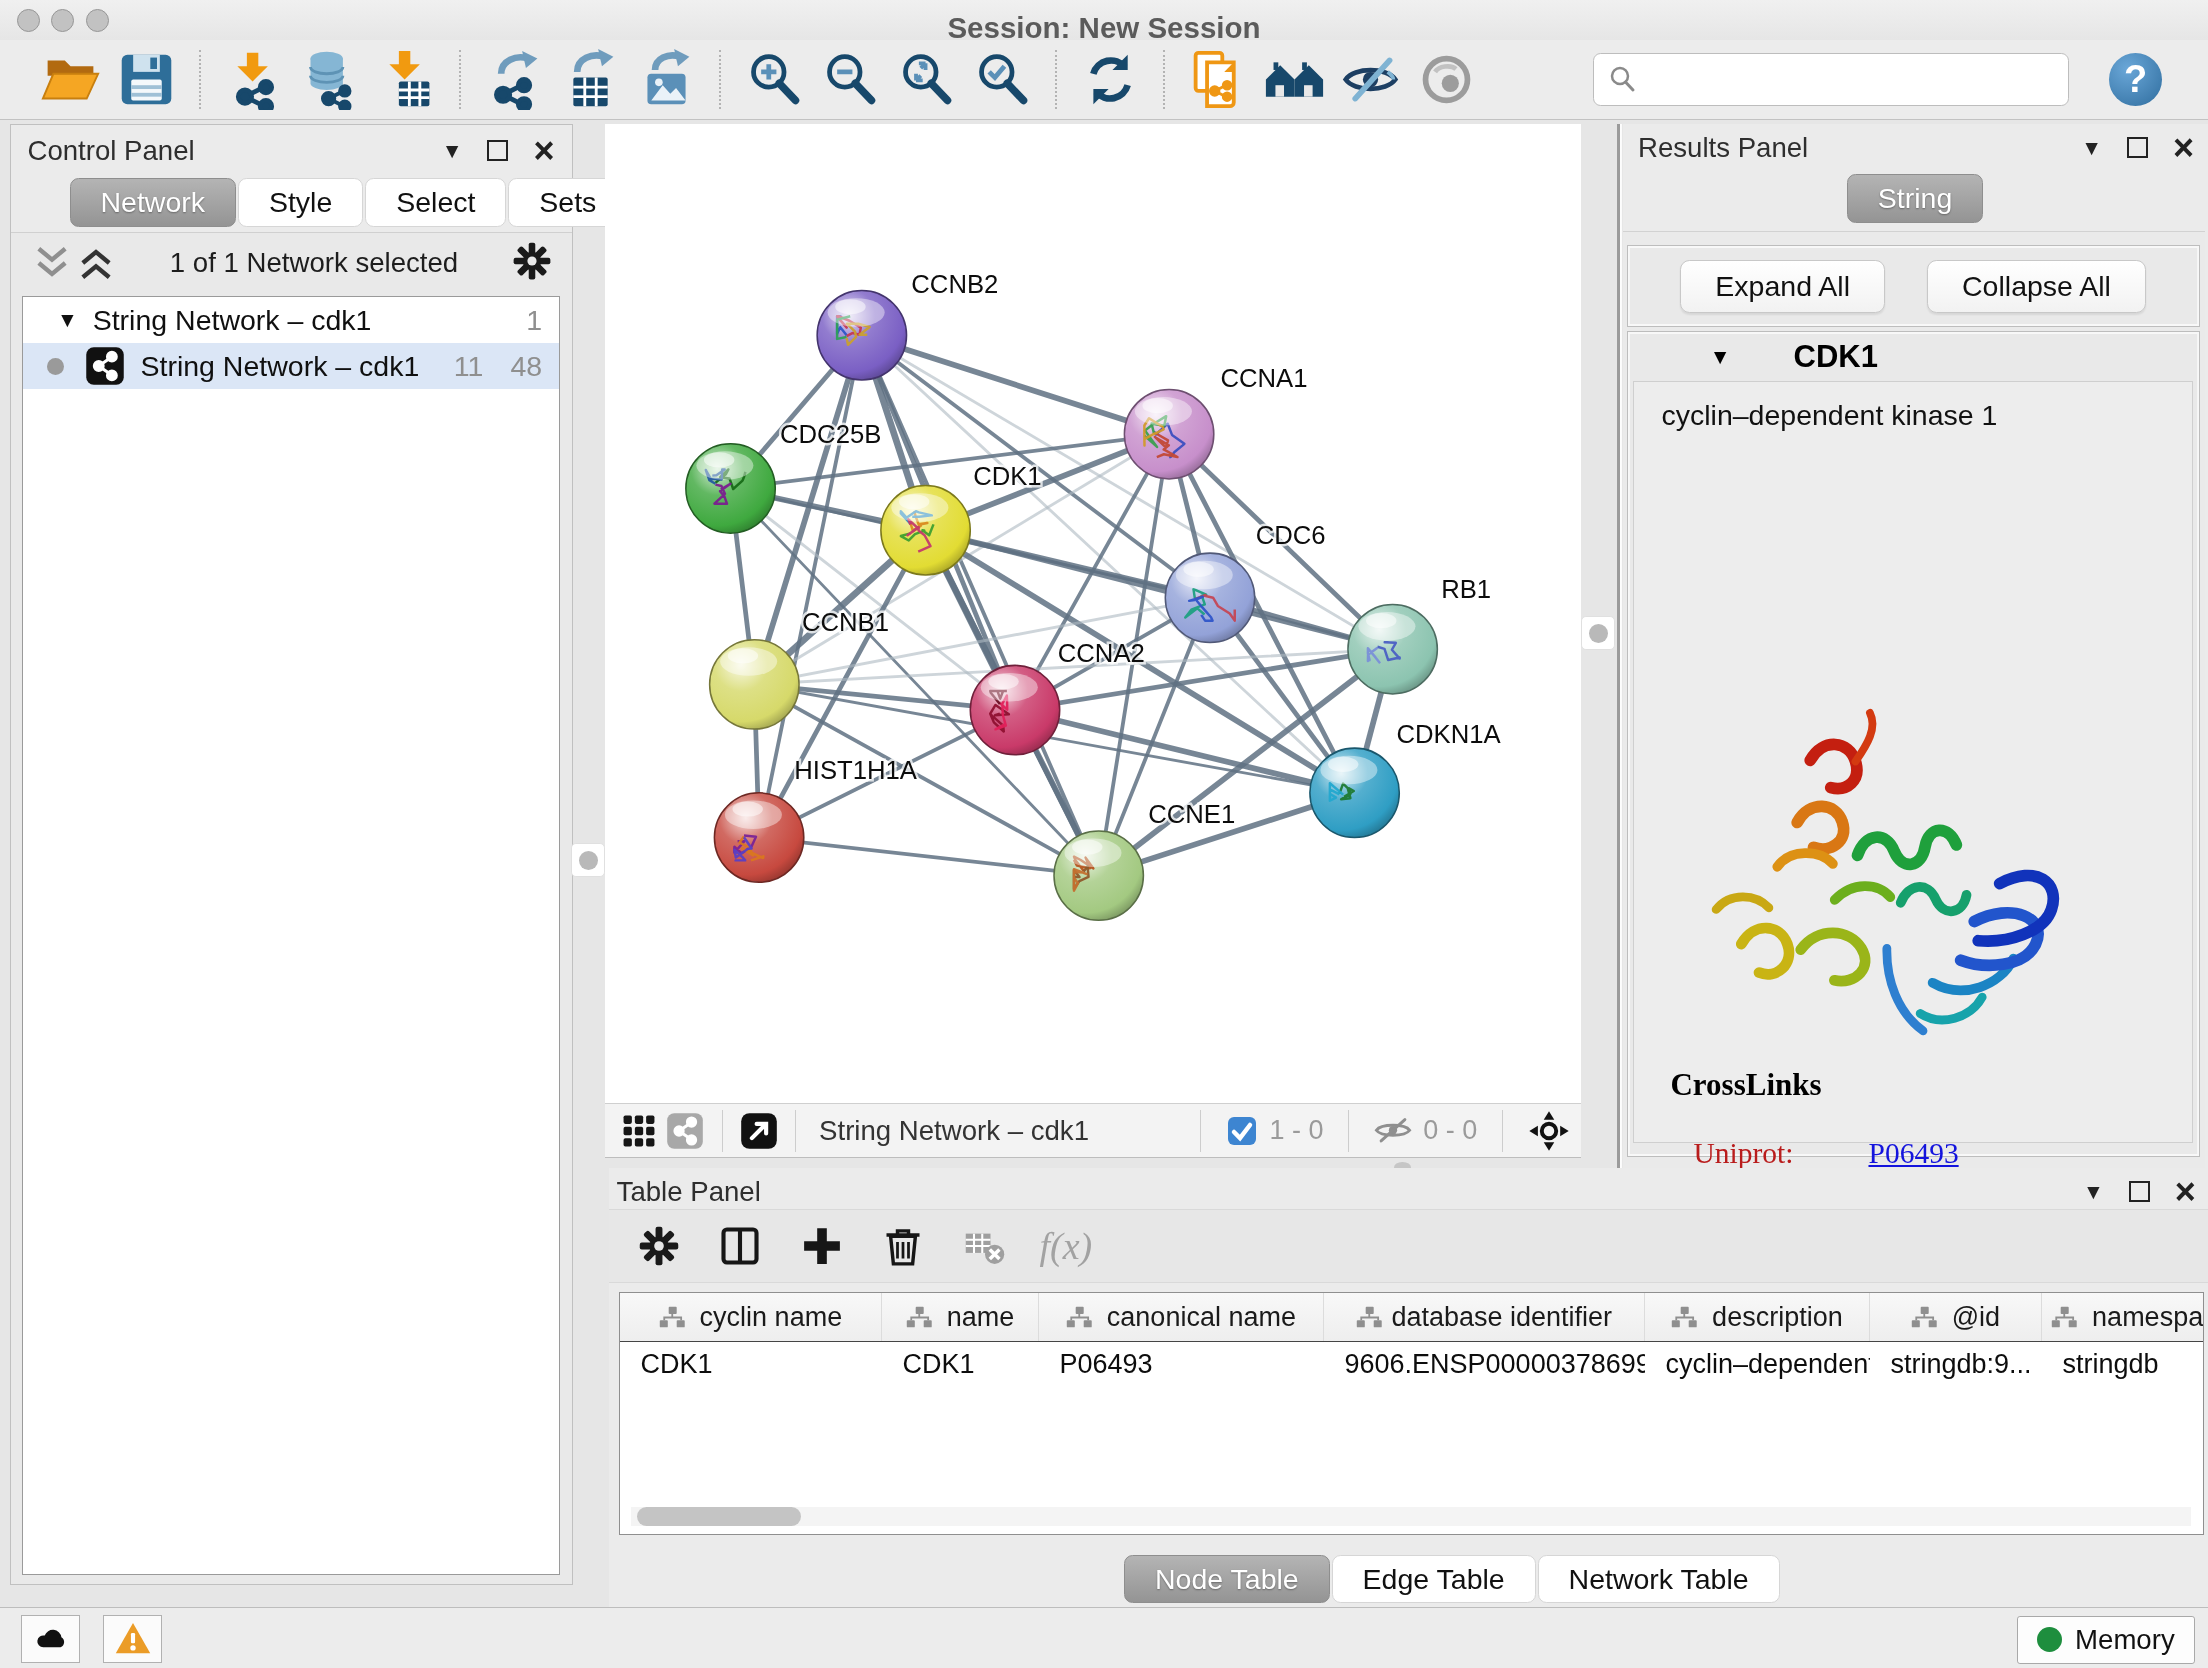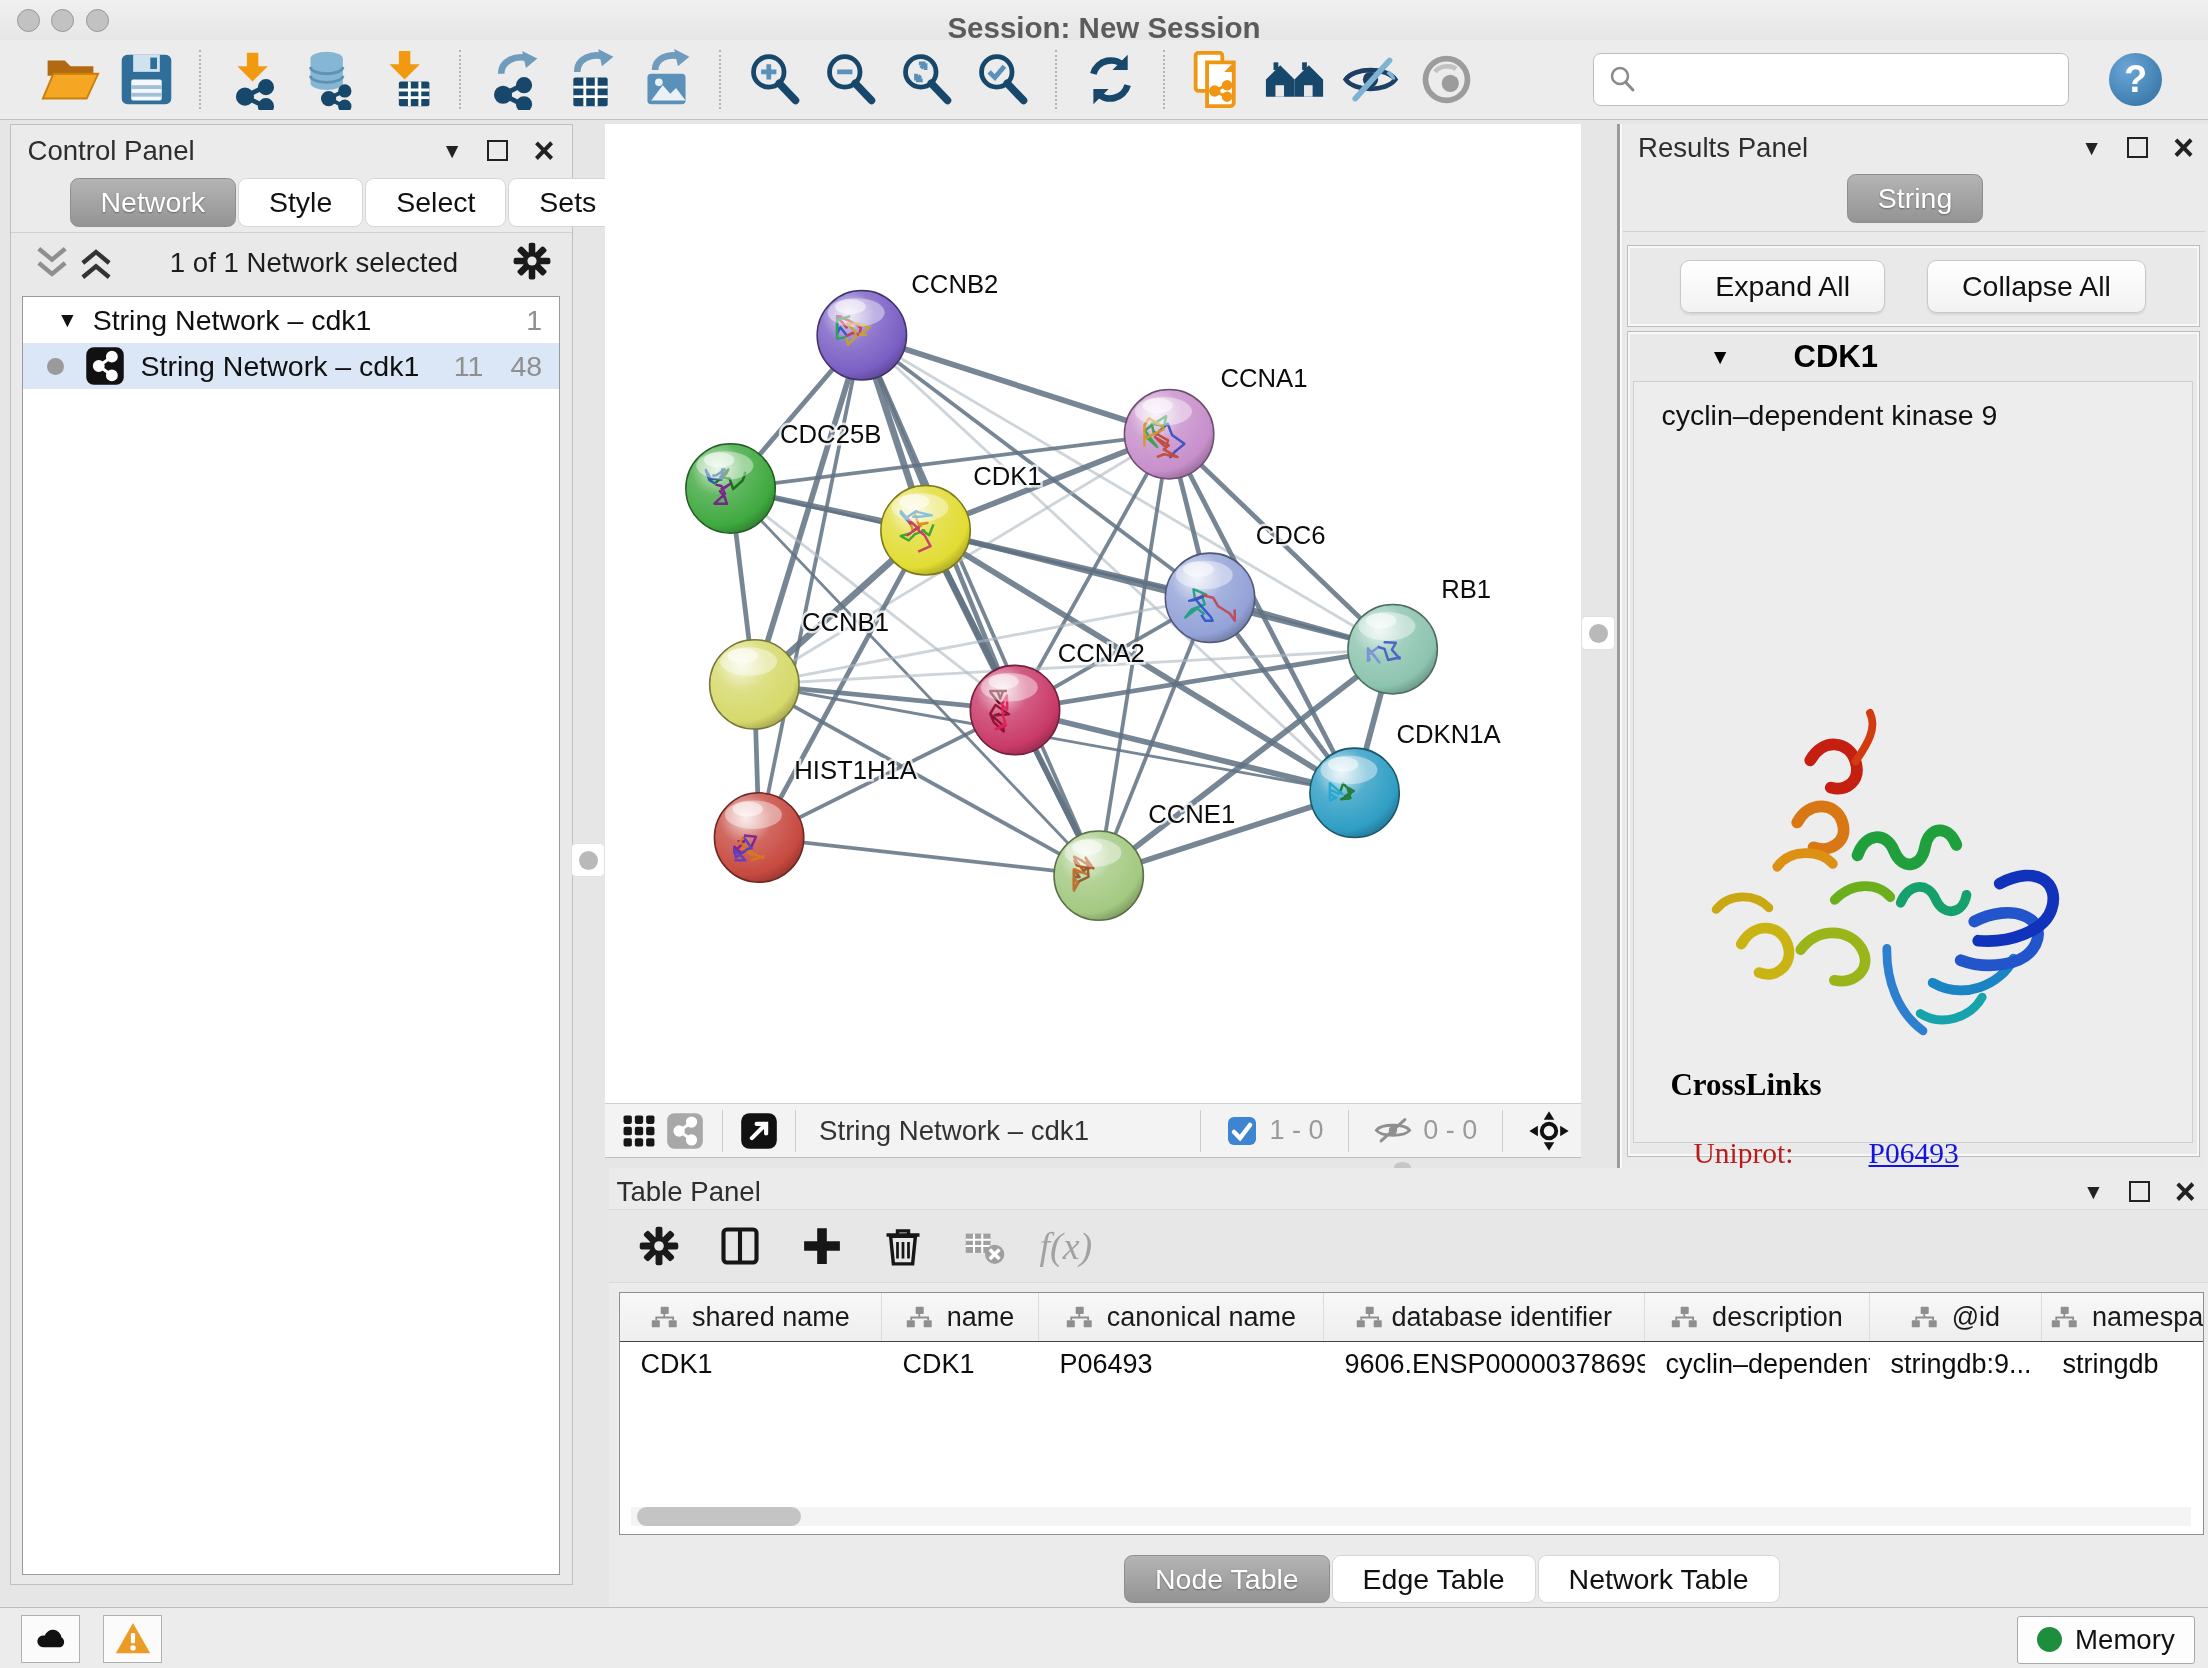--- a/index.html
+++ b/index.html
@@ -692,21 +692,21 @@
       <div class="rp-box rp-buttons">
         <span class="rp-btn">Expand All</span>
         <span class="rp-btn">Collapse All</span>
       </div>
       <div class="rp-box rp-entry">
         <div class="rp-entry-header">
           <span style="font-size:21px;">▼</span>
           <span class="rp-entry-name">CDK1</span>
         </div>
         <div class="rp-entry-inner">
-          <div class="rp-desc">cyclin–dependent kinase 9</div>
+          <div class="rp-desc">cyclin–dependent kinase 1</div>
           <svg class="protein-img" viewBox="0 0 400 400">
             <g fill="none" stroke-linecap="round" transform="rotate(-6 200 200)">
               <path d="M150 60 C165 38 192 44 196 66 C200 86 184 96 168 90" stroke="#c41f10" stroke-width="12"></path>
               <path d="M196 66 C210 50 222 34 216 18" stroke="#d33a10" stroke-width="8"></path>
               <path d="M130 122 C145 100 172 106 176 126 C181 147 160 157 144 149" stroke="#d97714" stroke-width="12"></path>
               <path d="M105 165 C120 148 150 152 162 168" stroke="#dd9114" stroke-width="10"></path>
               <path d="M60 240 C76 218 102 224 107 245 C112 266 92 280 75 271" stroke="#c9b414" stroke-width="11"></path>
               <path d="M38 202 C54 186 80 190 92 206" stroke="#c9a814" stroke-width="9"></path>
               <path d="M120 252 C140 230 172 236 182 257 C192 278 172 294 151 287" stroke="#9ab519" stroke-width="11"></path>
               <path d="M160 205 C180 188 206 192 217 208" stroke="#6caf1d" stroke-width="10"></path>
@@ -806,21 +806,21 @@
       <div class="dt-head" id="tbl-head">
           <div class="dt-hcell" style="width: 262px;">
             <svg viewBox="0 0 32 28">
               <g fill="#8f8f8f">
                 <rect x="12" y="2" width="9" height="8" rx="1"></rect>
                 <rect x="2" y="17" width="9" height="8" rx="1"></rect>
                 <rect x="21" y="17" width="9" height="8" rx="1"></rect>
               </g>
               <path d="M16 10v4M7 17v-3h19v3" stroke="#8f8f8f" stroke-width="2" fill="none"></path>
             </svg>
-            <span>shared name</span>
+            <span>cyclin name</span>
           </div>
           <div class="dt-hcell" style="width: 157px;">
             <svg viewBox="0 0 32 28">
               <g fill="#8f8f8f">
                 <rect x="12" y="2" width="9" height="8" rx="1"></rect>
                 <rect x="2" y="17" width="9" height="8" rx="1"></rect>
                 <rect x="21" y="17" width="9" height="8" rx="1"></rect>
               </g>
               <path d="M16 10v4M7 17v-3h19v3" stroke="#8f8f8f" stroke-width="2" fill="none"></path>
             </svg>

